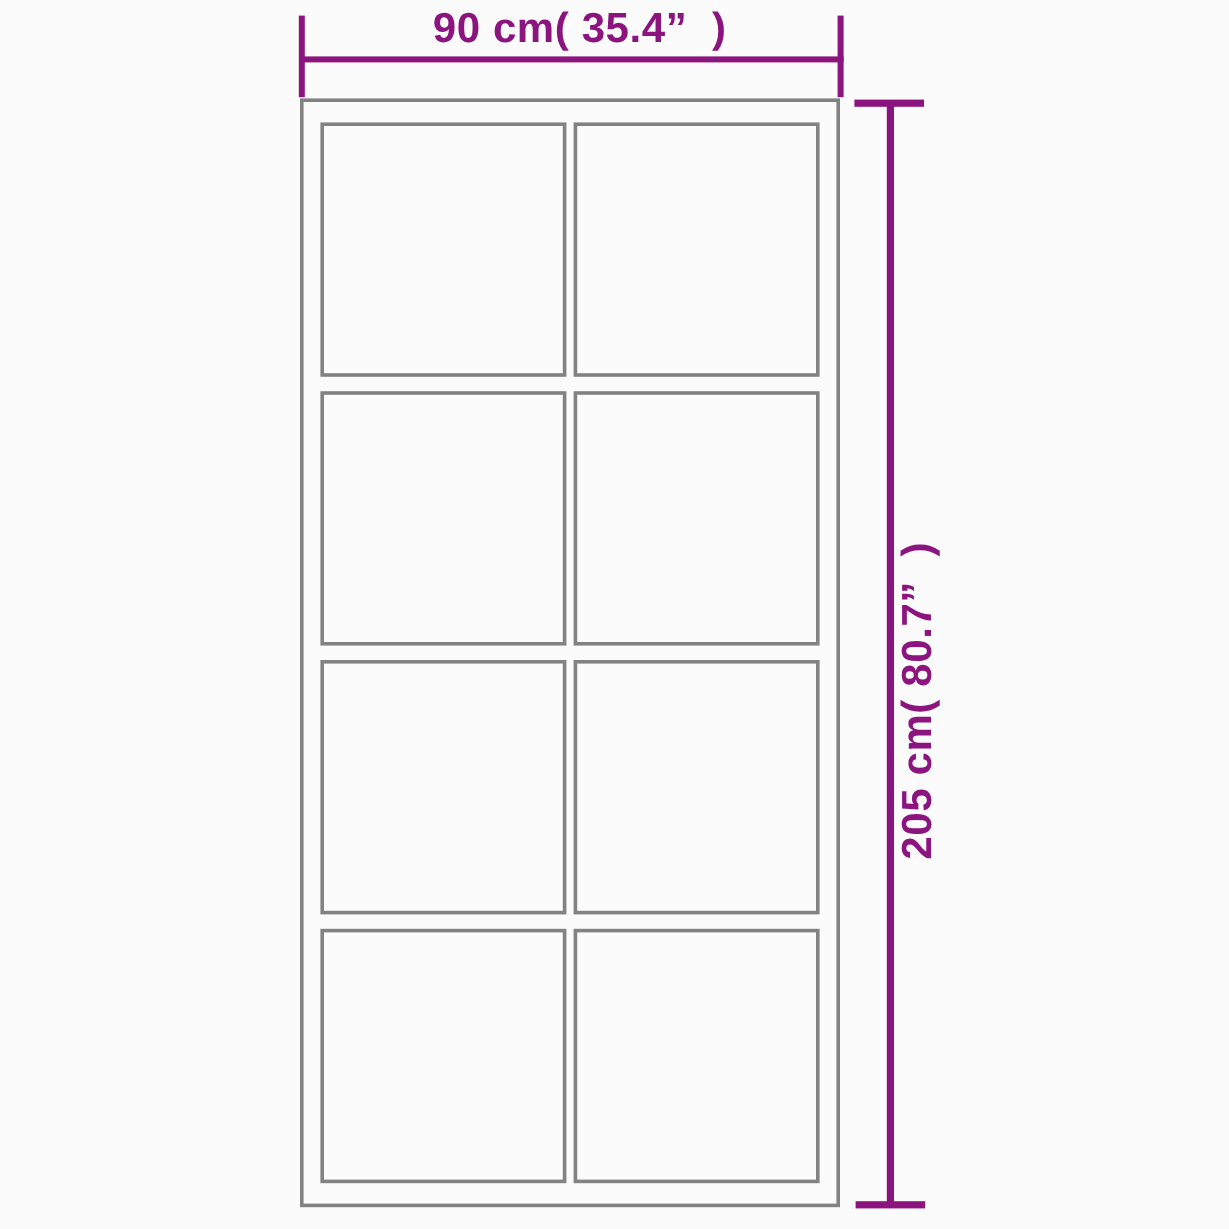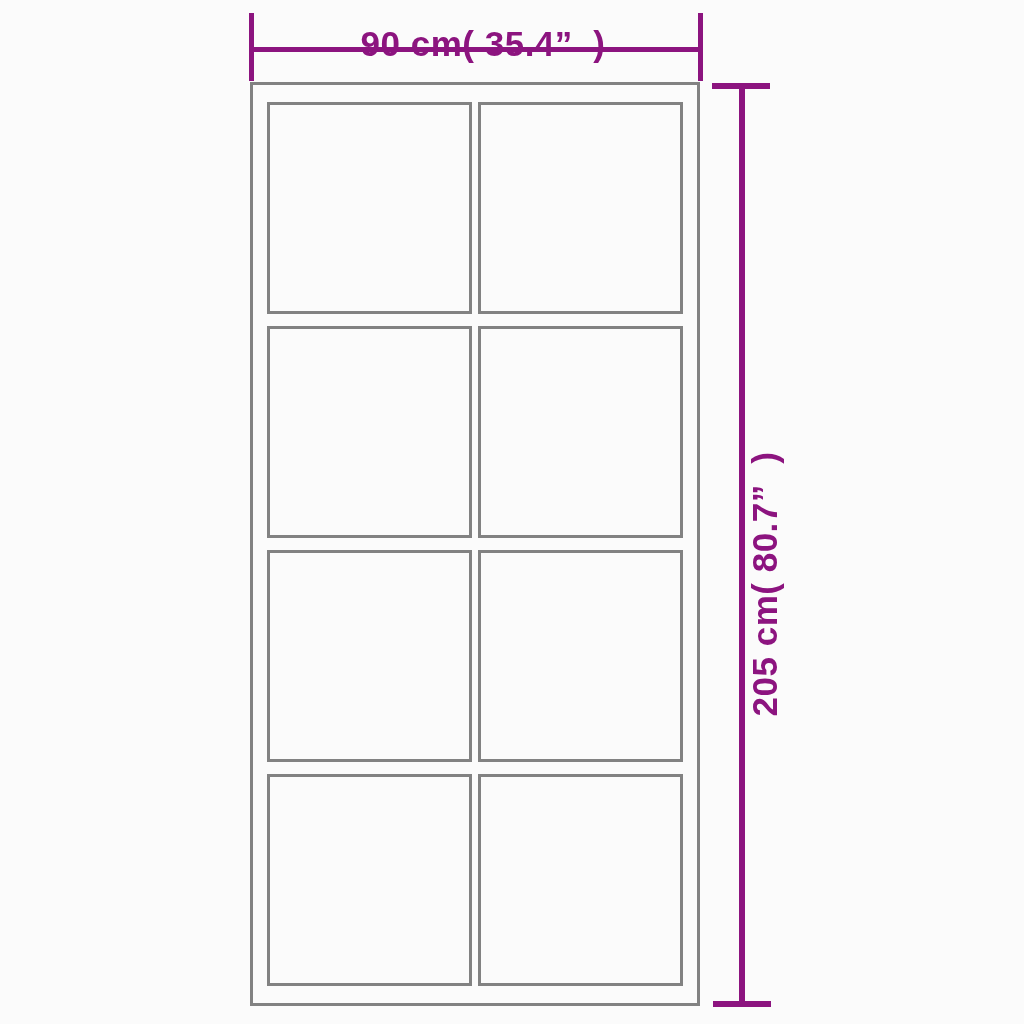--- a/index.html
+++ b/index.html
@@ -57,21 +57,20 @@
     color: var(--accent, #8c147f);
     font-size: 35px;
     font-weight: 700;
     letter-spacing: 0.5px;
     white-space: nowrap;
   }
   .w-label {
     left: 483px;
     top: 44px;
     transform: translate(-50%, -100%);
-    margin-top: 20px;
   }
   .h-label {
     left: 765px;
     top: 584px;
     transform: translate(-50%, -50%) rotate(-90deg);
   }
 </style>
 </head>
 <body>
 

